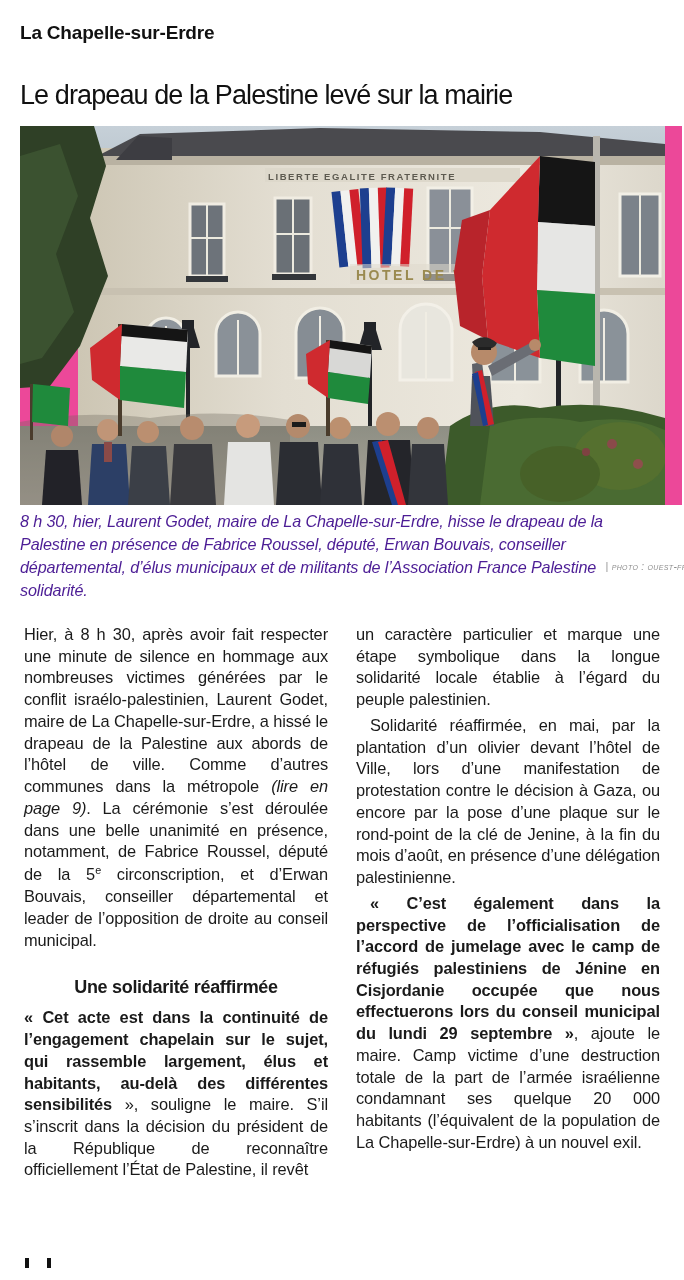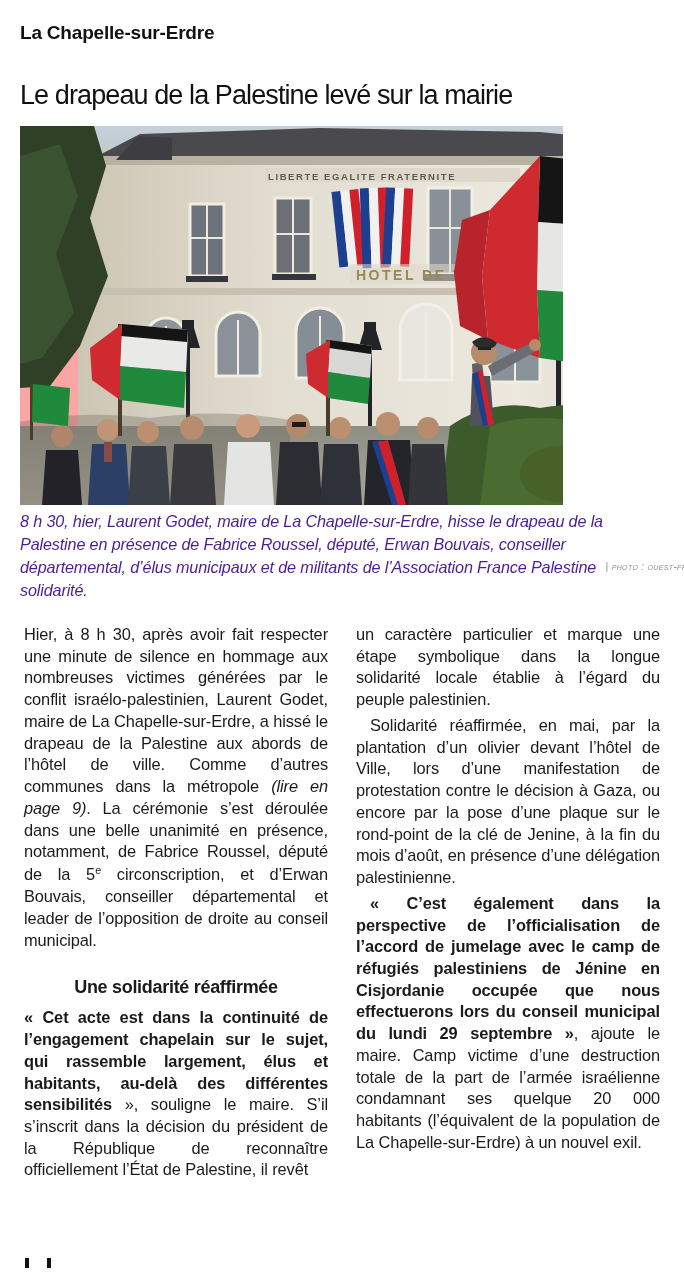--- a/index.html
+++ b/index.html
@@ -45,24 +45,24 @@
     letter-spacing: -0.9px;
     line-height: 1.12;
     color: #111111;
   }
 
   
   .photo {
     position: absolute;
     left: 20px;
     top: 126px;
-    width: 543px;
+    width: 662px;
     height: 379px;
     overflow: hidden;
-    background: #fca5a5;
+    background: #ec4899;
   }
   .photo svg { display: block; width: 645px; height: 379px; }
 
   
   .caption {
     position: absolute;
     left: 20px;
     top: 510px;
     width: 648px;
     font-size: 16.2px;

